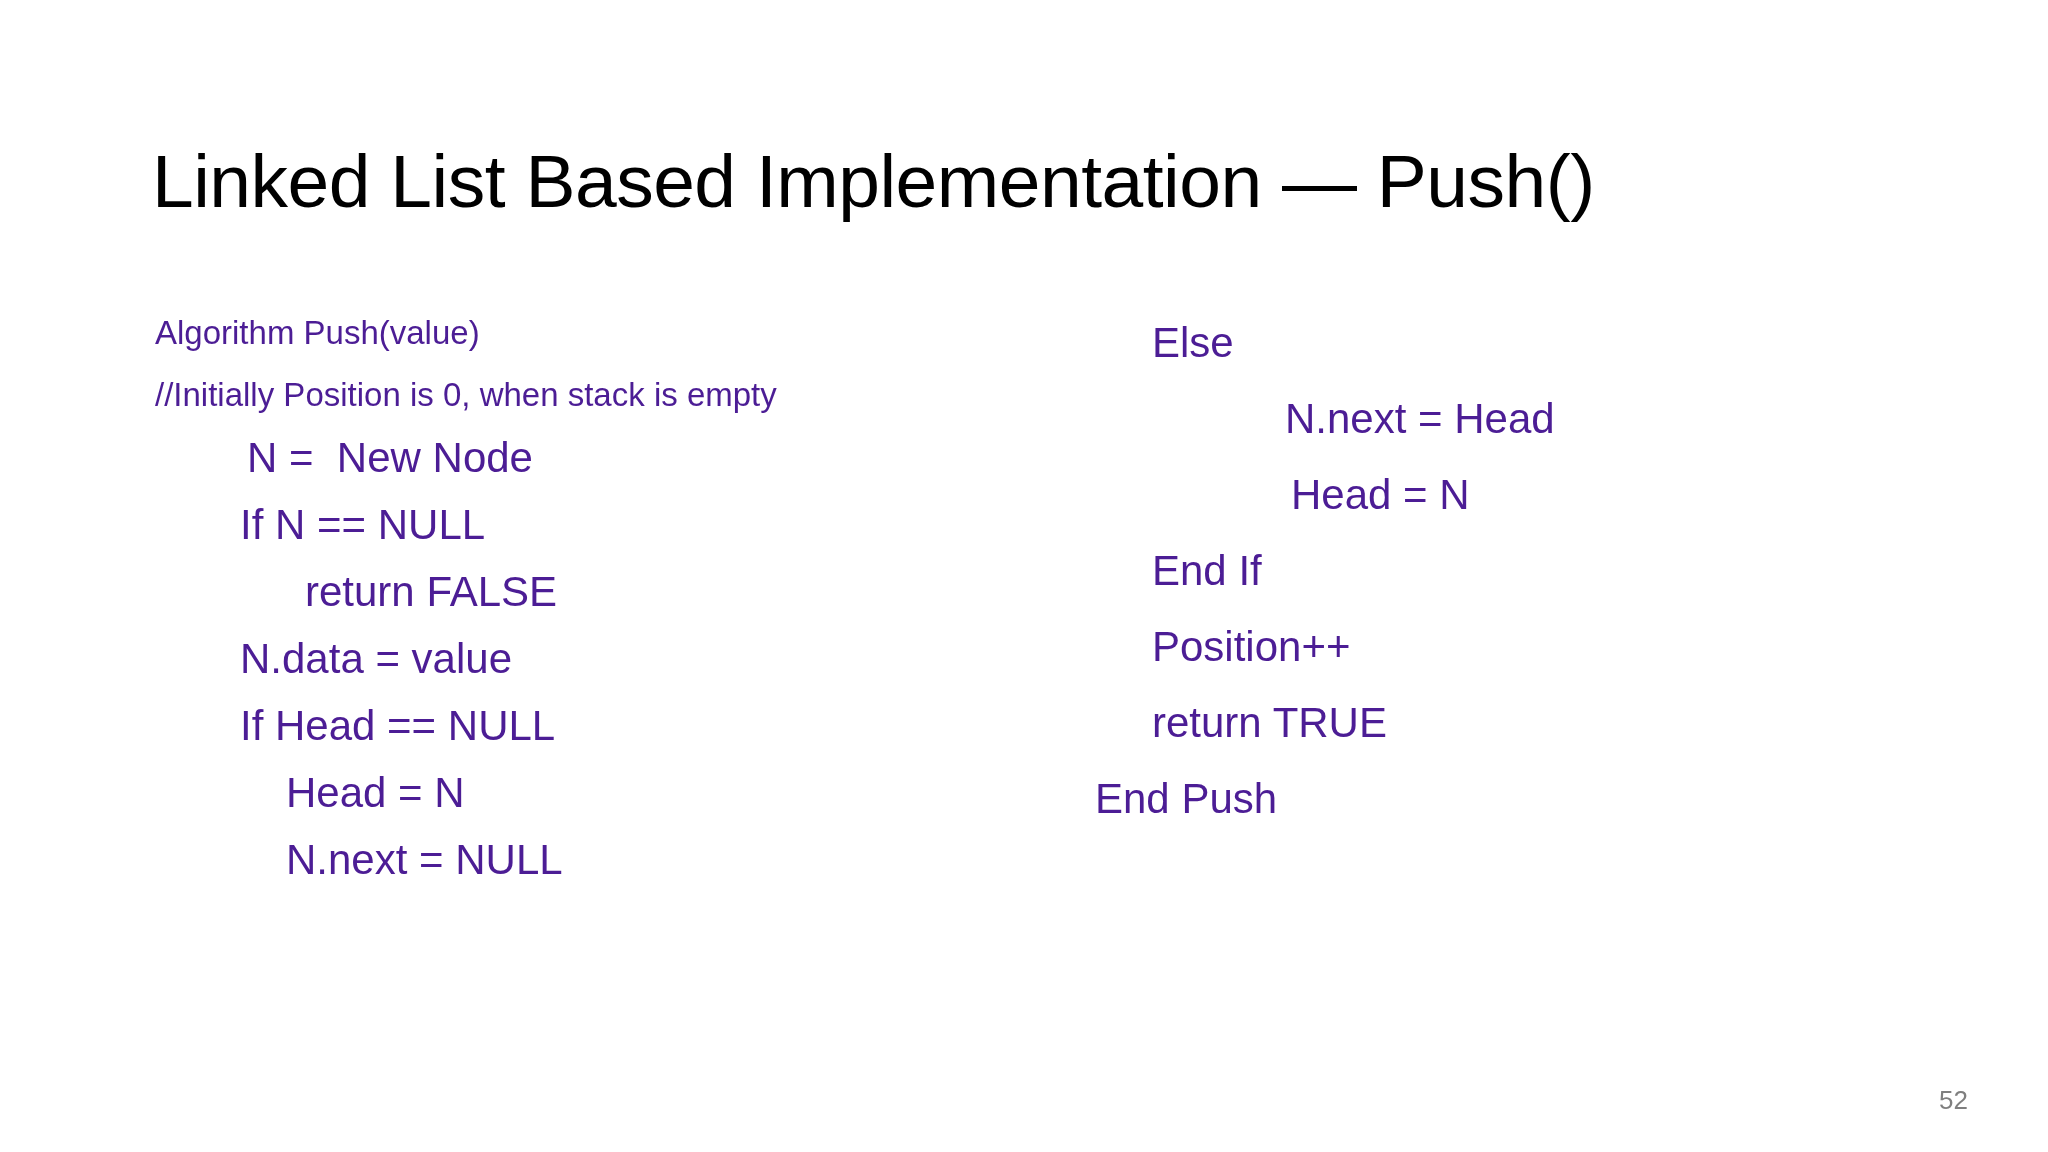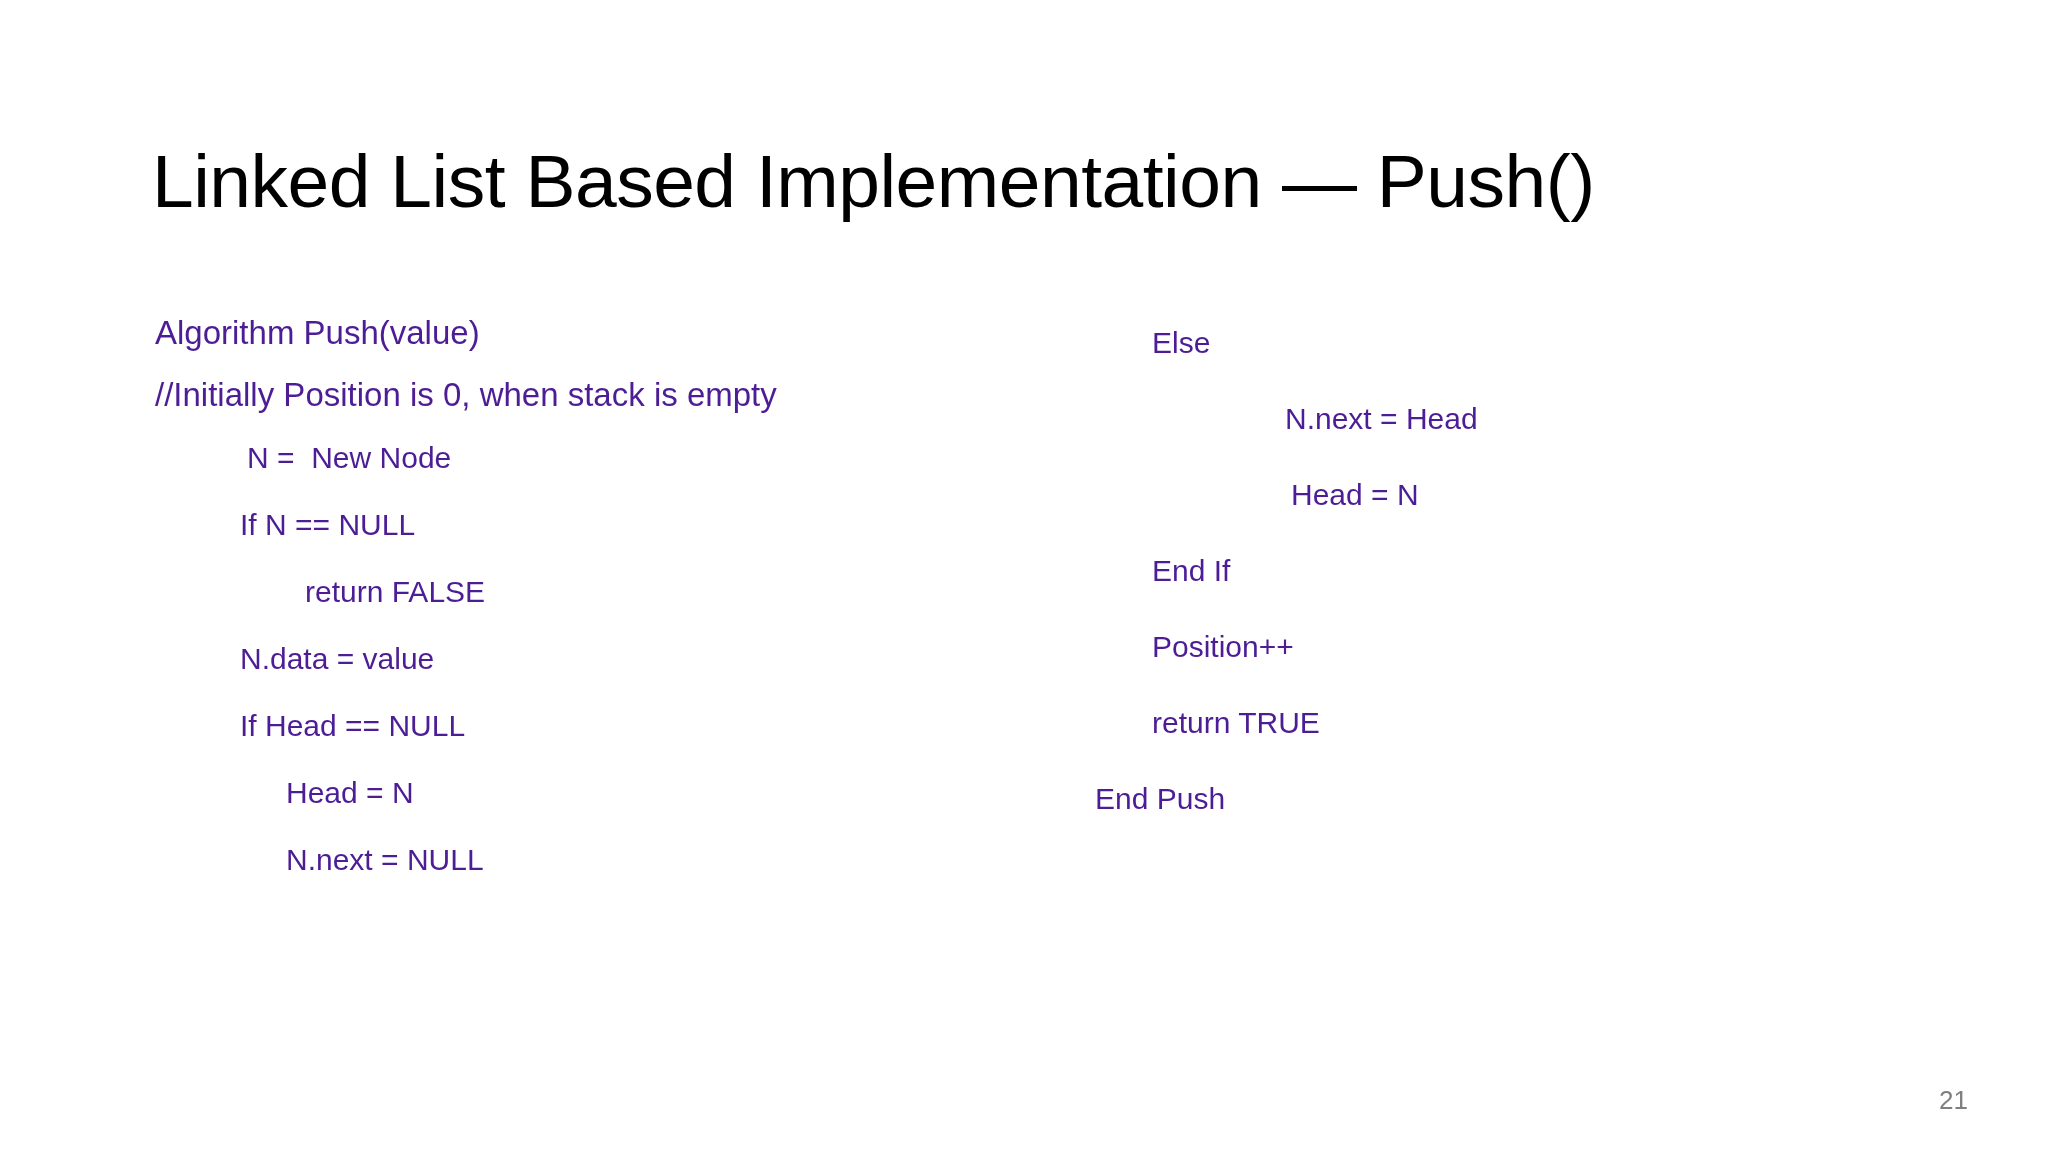--- a/index.html
+++ b/index.html
@@ -60,21 +60,21 @@
 
   .code-line {
     display: block;
     white-space: pre;
     color: #4c1d95;
     line-height: 1.0;
   }
 
   
   .sz-small { font-size: 33px; }
-  .sz-normal { font-size: 30px; }
+  .sz-normal { font-size: 42px; }
 
   
   #page-number {
     position: absolute;
     right: 88px;
     bottom: 36px;
     font-size: 26px;
     color: #7f7f7f;
     font-weight: 400;
   }
@@ -83,15 +83,15 @@
 <body>
 
 <div id="slide">
 
   <h1 id="slide-title">Linked List Based Implementation — Push()</h1>
 
   <div id="left-col" class="code-col"><div class="code-line sz-small" style="margin-left: 155px; height: 66px; line-height: 66px;">Algorithm Push(value)</div><div class="code-line sz-small" style="margin-left: 155px; height: 58px; line-height: 58px;">//Initially Position is 0, when stack is empty</div><div class="code-line sz-normal" style="margin-left: 247px; height: 67px; line-height: 67px;">N =  New Node</div><div class="code-line sz-normal" style="margin-left: 240px; height: 67px; line-height: 67px;">If N == NULL</div><div class="code-line sz-normal" style="margin-left: 305px; height: 67px; line-height: 67px;">return FALSE</div><div class="code-line sz-normal" style="margin-left: 240px; height: 67px; line-height: 67px;">N.data = value</div><div class="code-line sz-normal" style="margin-left: 240px; height: 67px; line-height: 67px;">If Head == NULL</div><div class="code-line sz-normal" style="margin-left: 286px; height: 67px; line-height: 67px;">Head = N</div><div class="code-line sz-normal" style="margin-left: 286px; height: 67px; line-height: 67px;">N.next = NULL</div></div>
 
   <div id="right-col" class="code-col"><div class="code-line sz-normal" style="margin-left: 1152px; height: 76px; line-height: 76px;">Else</div><div class="code-line sz-normal" style="margin-left: 1285px; height: 76px; line-height: 76px;">N.next = Head</div><div class="code-line sz-normal" style="margin-left: 1291px; height: 76px; line-height: 76px;">Head = N</div><div class="code-line sz-normal" style="margin-left: 1152px; height: 76px; line-height: 76px;">End If</div><div class="code-line sz-normal" style="margin-left: 1152px; height: 76px; line-height: 76px;">Position++</div><div class="code-line sz-normal" style="margin-left: 1152px; height: 76px; line-height: 76px;">return TRUE</div><div class="code-line sz-normal" style="margin-left: 1095px; height: 76px; line-height: 76px;">End Push</div></div>
 
-  <div id="page-number">21</div>
+  <div id="page-number">52</div>
 
 </div>
 
 </body></html>

